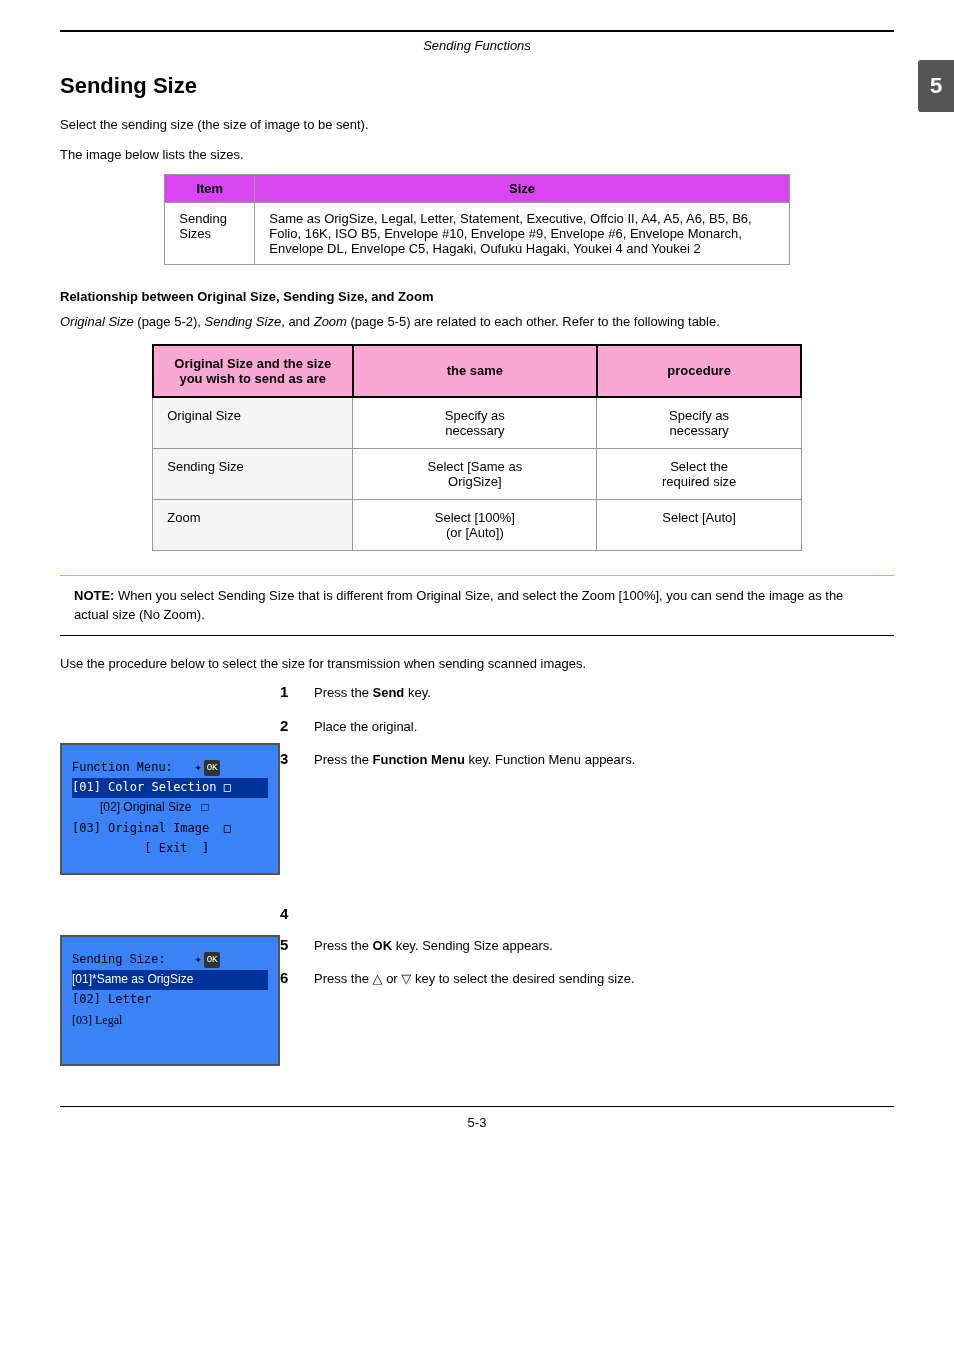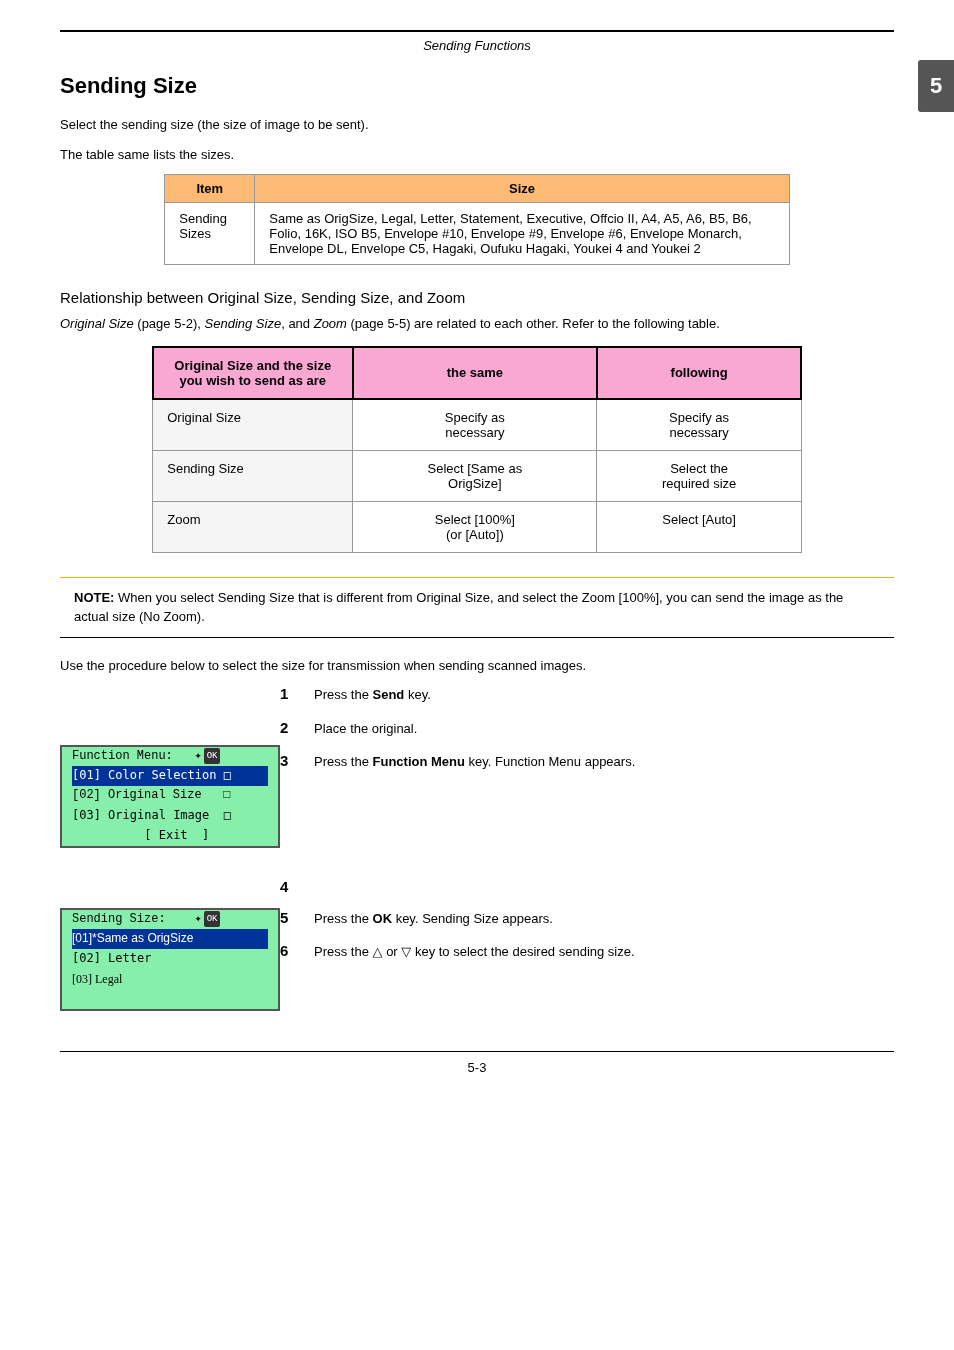--- a/index.html
+++ b/index.html
@@ -54,40 +54,40 @@
       margin-bottom: 10px;
       line-height: 1.5;
     }
     
     .main-table {
       border-collapse: collapse;
       margin: 0 auto 24px auto;
       width: 75%;
     }
     .main-table th {
-      background: #fdba74;
+      background: #d946ef;
       border: 1px solid #999;
       padding: 6px 14px;
       font-size: 13px;
       text-align: center;
     }
     .main-table td {
       border: 1px solid #999;
       padding: 8px 14px;
       font-size: 13px;
       vertical-align: top;
     }
     .main-table td:first-child {
       text-align: left;
       width: 90px;
     }
     
     .section-heading {
-      font-weight: normal;
-      font-size: 15px;
+      font-weight: bold;
+      font-size: 13px;
       margin-bottom: 8px;
     }
     
     .rel-table {
       border-collapse: collapse;
       margin: 12px auto 24px auto;
       width: 78%;
     }
     .rel-table th {
       background: #f9a8d4;
@@ -118,22 +118,22 @@
       padding: 10px 14px;
       margin: 0 0 18px 0;
       font-size: 13px;
       line-height: 1.5;
     }
     .note-label {
       font-weight: bold;
     }
     .lcd-box {
       border: 2px solid #555;
-      background: #86efac;
-      padding: 0 10px;
+      background: #3b82f6;
+      padding: 14px 10px;
       font-family: 'Courier New', monospace;
       font-size: 12px;
       line-height: 1.6;
       margin-bottom: 20px;
     }
     .lcd-highlighted {
       background: #003399;
       color: #fff;
       display: block;
     }
@@ -194,21 +194,21 @@
   <div class="header-line"></div>
   <div class="header-bar">
     <span class="header-title">Sending Functions</span>
   </div>
 
   <div class="chapter-badge">5</div>
 
   <h1 class="page-title">Sending Size</h1>
 
   <p class="body-text">Select the sending size (the size of image to be sent).</p>
-  <p class="body-text">The table same lists the sizes.</p>
+  <p class="body-text">The image below lists the sizes.</p>
 
   <table class="main-table">
     <thead>
       <tr>
         <th>Item</th>
         <th>Size</th>
       </tr>
     </thead>
     <tbody>
       <tr>
@@ -222,21 +222,21 @@
   <p class="section-heading">Relationship between Original Size, Sending Size, and Zoom</p>
   <p class="body-text">
     <span style="font-style:italic;">Original Size</span> (page 5-2), <span style="font-style:italic;">Sending Size</span>, and <span style="font-style:italic;">Zoom</span> (page 5-5) are related to each other. Refer to the following table.
   </p>
 
   <table class="rel-table">
     <thead>
       <tr>
         <th class="first-col">Original Size and the size you wish to send as are</th>
         <th>the same</th>
-        <th>following</th>
+        <th>procedure</th>
       </tr>
     </thead>
     <tbody>
       <tr>
         <td class="row-header">Original Size</td>
         <td style="white-space:pre-line;">Specify as
 necessary</td>
         <td style="white-space:pre-line;">Specify as
 necessary</td>
       </tr>
@@ -262,21 +262,21 @@
   </div>
 
   <p class="body-text">Use the procedure below to select the size for transmission when sending scanned images.</p>
 
   <div class="steps-with-lcd">
     <div class="left-lcds">
       <div style="margin-top: 60px;">
         <div class="lcd-box">
           <span class="lcd-line">Function Menu: &nbsp;&nbsp;✦<span class="ok-badge">OK</span></span>
           <span class="lcd-highlighted"><span style="font-family:monospace;font-size:12px;">[01] Color Selection □</span></span>
-          <span class="lcd-line"><span style="font-family:Liberation Mono, monospace;font-size:12px;">[02] Original Size &nbsp; □</span></span>
+          <span class="lcd-line"><span style="font-family:Liberation Sans, sans-serif;font-size:12px;margin-left:28px;">[02] Original Size &nbsp; □</span></span>
           <span class="lcd-line"><span style="font-family:monospace;font-size:12px;">[03] Original Image &nbsp;□</span></span>
           <span class="lcd-line"><span style="font-family:monospace;font-size:12px;">&nbsp;&nbsp;&nbsp;&nbsp;&nbsp;&nbsp;&nbsp;&nbsp;&nbsp; [ Exit &nbsp;]</span></span>
         </div>
       </div>
     </div>
     <div class="right-steps">
       <div class="step-item">
         <span class="step-num">1</span>
         <span class="step-text">Press the <strong>Send</strong> key.</span>
       </div>

